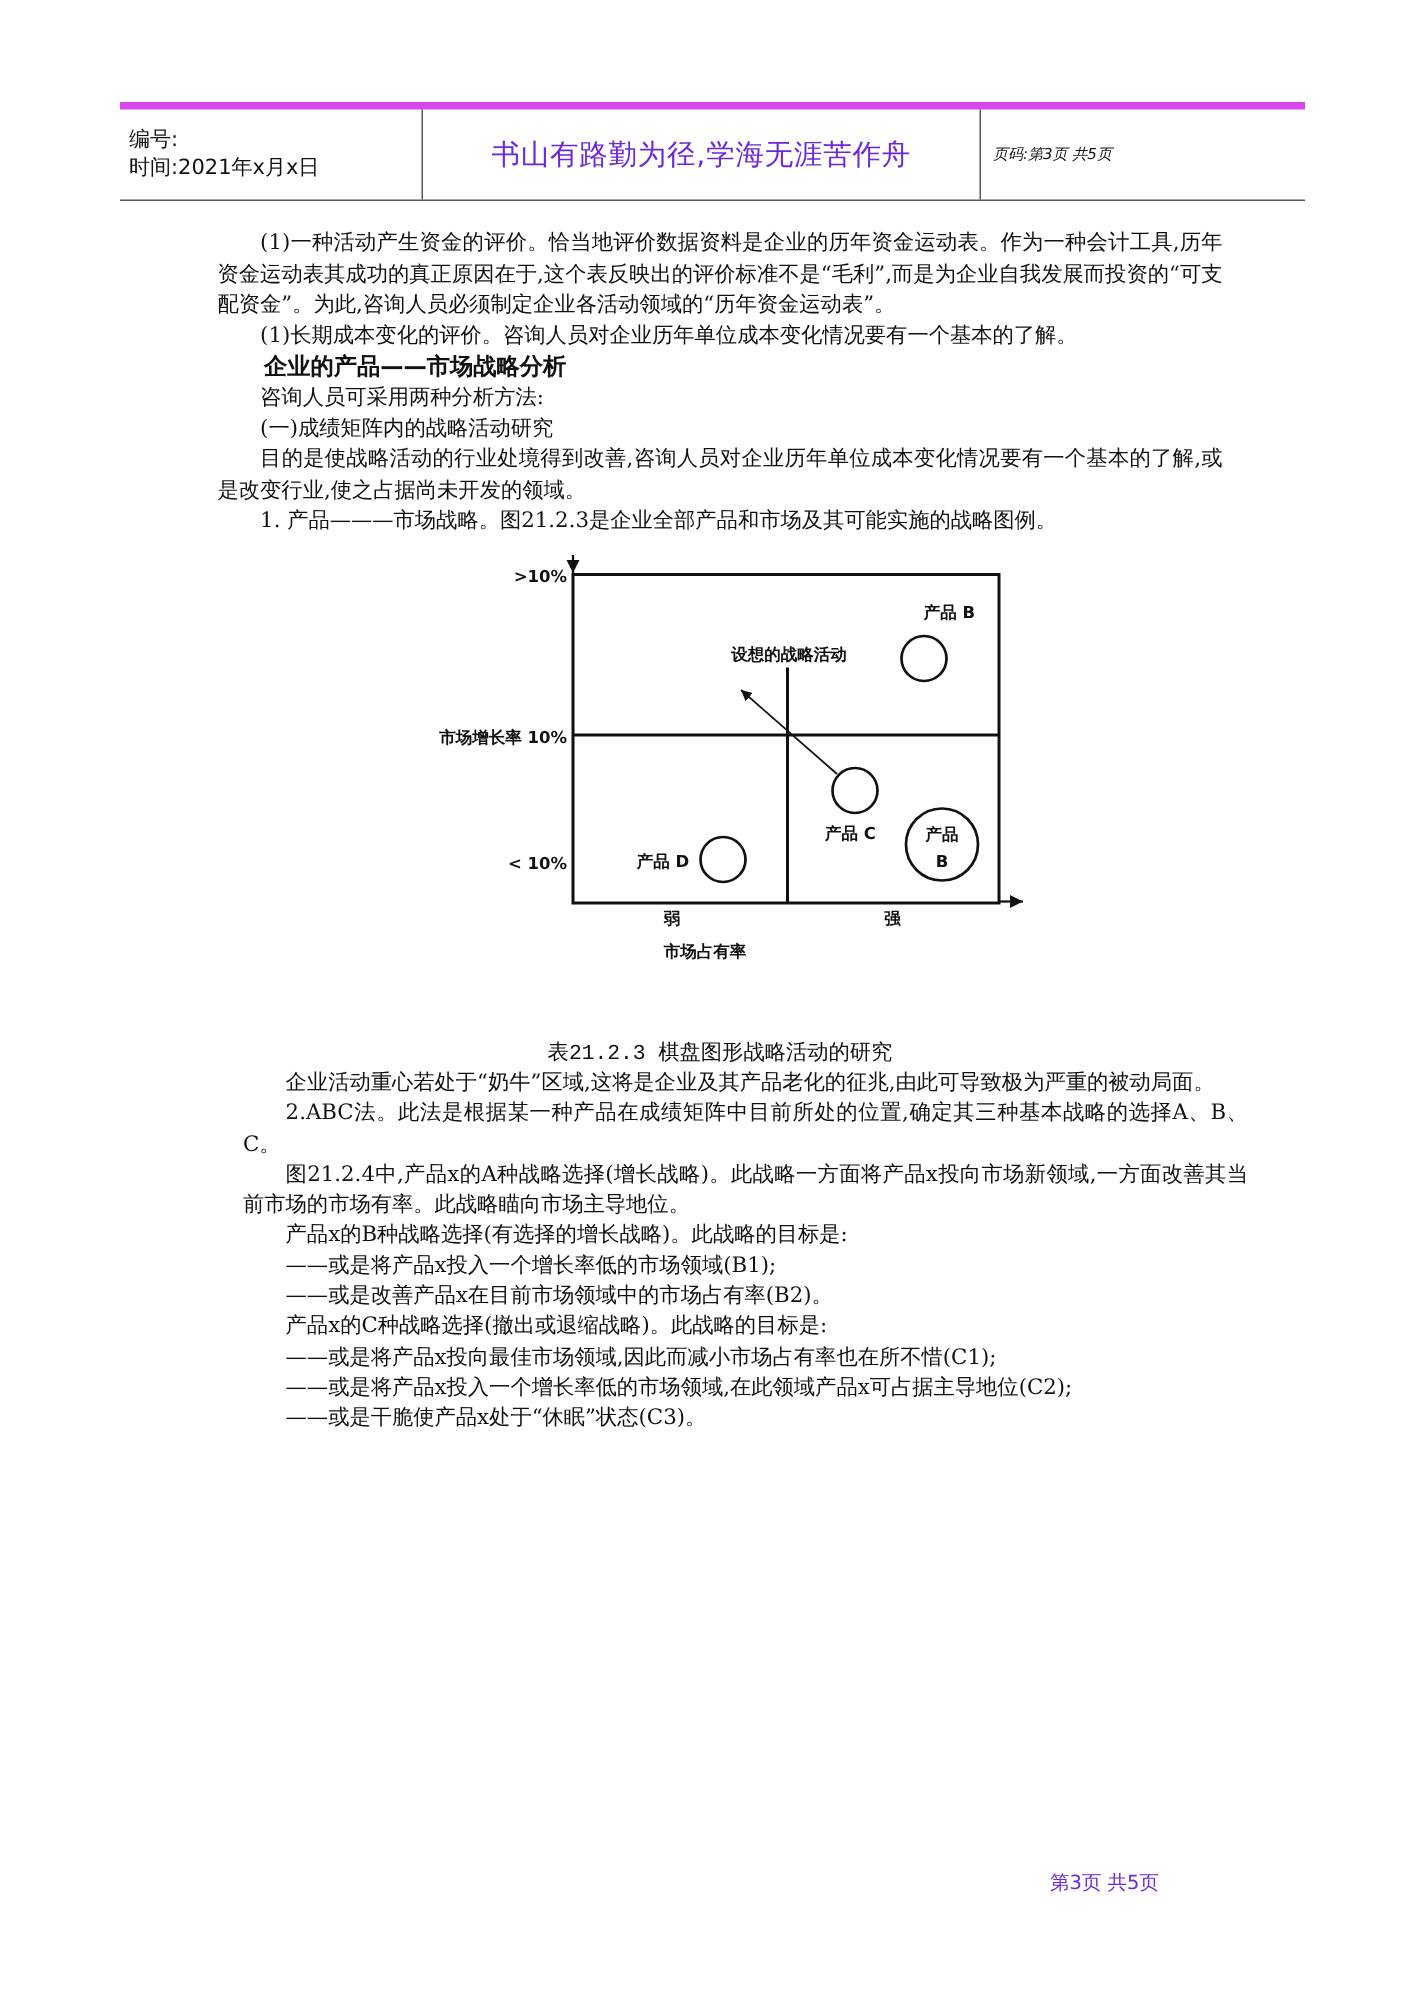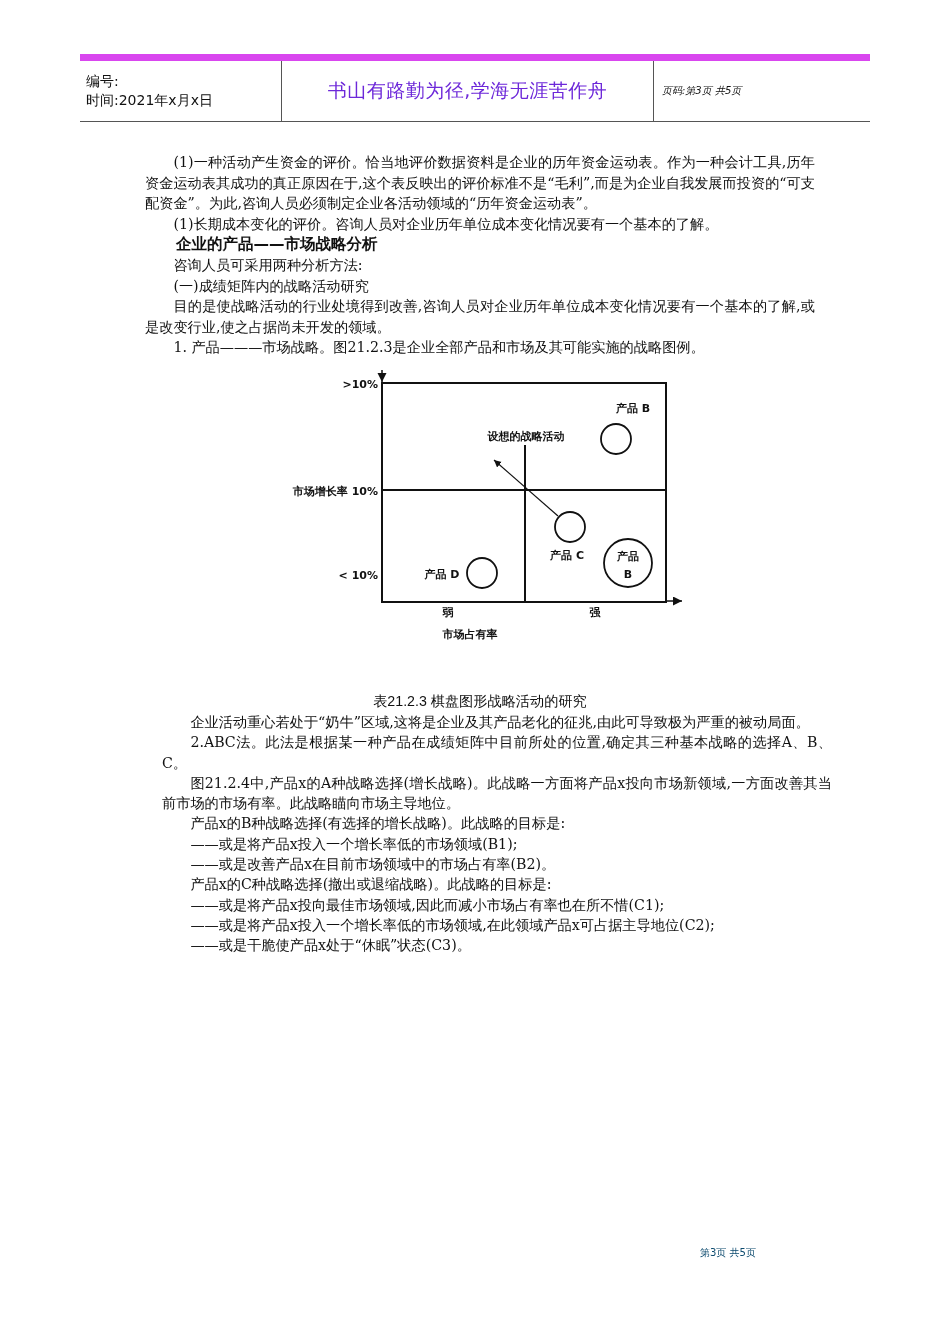--- a/index.html
+++ b/index.html
@@ -1,28 +1,28 @@
 <!DOCTYPE html>
 <html><head>
 <meta charset="utf-8">
 <style>
   html, body { margin: 0; padding: 0; background: #ffffff; }
   body { width: 950px; height: 1344px; position: relative; font-family: "DejaVu Serif", "Liberation Serif", serif; color: #111; overflow: hidden; }
-  .header { position: absolute; left: 80px; top: 54px; width: 790px; height: 60px; border-top: 7px solid #d946ef; border-bottom: 1px solid #555; display: flex; }
+  .header { position: absolute; left: 80px; top: 68px; width: 790px; height: 60px; border-top: 5px solid #d946ef; border-bottom: 1px solid #555; display: flex; }
   .hcell { height: 100%; box-sizing: border-box; display: flex; flex-direction: column; justify-content: center; font-family: "DejaVu Sans", "Liberation Sans", sans-serif; font-size: 14px; color: #111; }
   .hcell.left { width: 202px; padding-left: 6px; border-right: 1px solid #555; line-height: 19px; }
   .hcell.mid { width: 372px; border-right: 1px solid #555; align-items: center; color: #6d28d9; font-size: 19px; font-weight: normal; letter-spacing: 0.5px; }
   .hcell.right { flex: 1; padding-left: 8px; font-size: 10px; font-style: italic; }
   .body-text { position: absolute; left: 145px; width: 670px; top: 152px; font-size: 14.2px; line-height: 20.5px; }
   .p { margin: 0; text-indent: 2em; text-align: justify; }
   .heading { margin: 0; padding-left: 2em; font-family: "DejaVu Sans", "Liberation Sans", sans-serif; font-size: 15.5px; font-weight: bold; line-height: 21px; }
   .chart { position: absolute; left: 270px; top: 368px; width: 420px; height: 280px; }
-  .caption { position: absolute; left: 145px; width: 670px; top: 692px; text-align: center; font-size: 14.2px; font-family: Liberation Sans, sans-serif; }
+  .caption { position: absolute; left: 145px; width: 670px; top: 692px; text-align: center; font-size: 14.2px; font-family: Liberation Mono, monospace; }
   .body-text2 { position: absolute; left: 162px; width: 670px; top: 712px; font-size: 14.2px; line-height: 20.3px; }
-  .footer { position: absolute; left: 700px; top: 1246px; font-size: 10px; font-family: "DejaVu Sans", "Liberation Sans", sans-serif; color: #0c4a6e; }
+  .footer { position: absolute; left: 700px; top: 1246px; font-size: 13px; font-family: "DejaVu Sans", "Liberation Sans", sans-serif; color: #6d28d9; }
   svg text { font-family: "DejaVu Sans", "Liberation Sans", sans-serif; font-weight: bold; fill: #111; }
 </style>
 </head>
 <body>
 
 <div class="header">
   <div class="hcell left">
     <span>编号:</span>
     <span>时间:2021年x月x日</span>
   </div>

